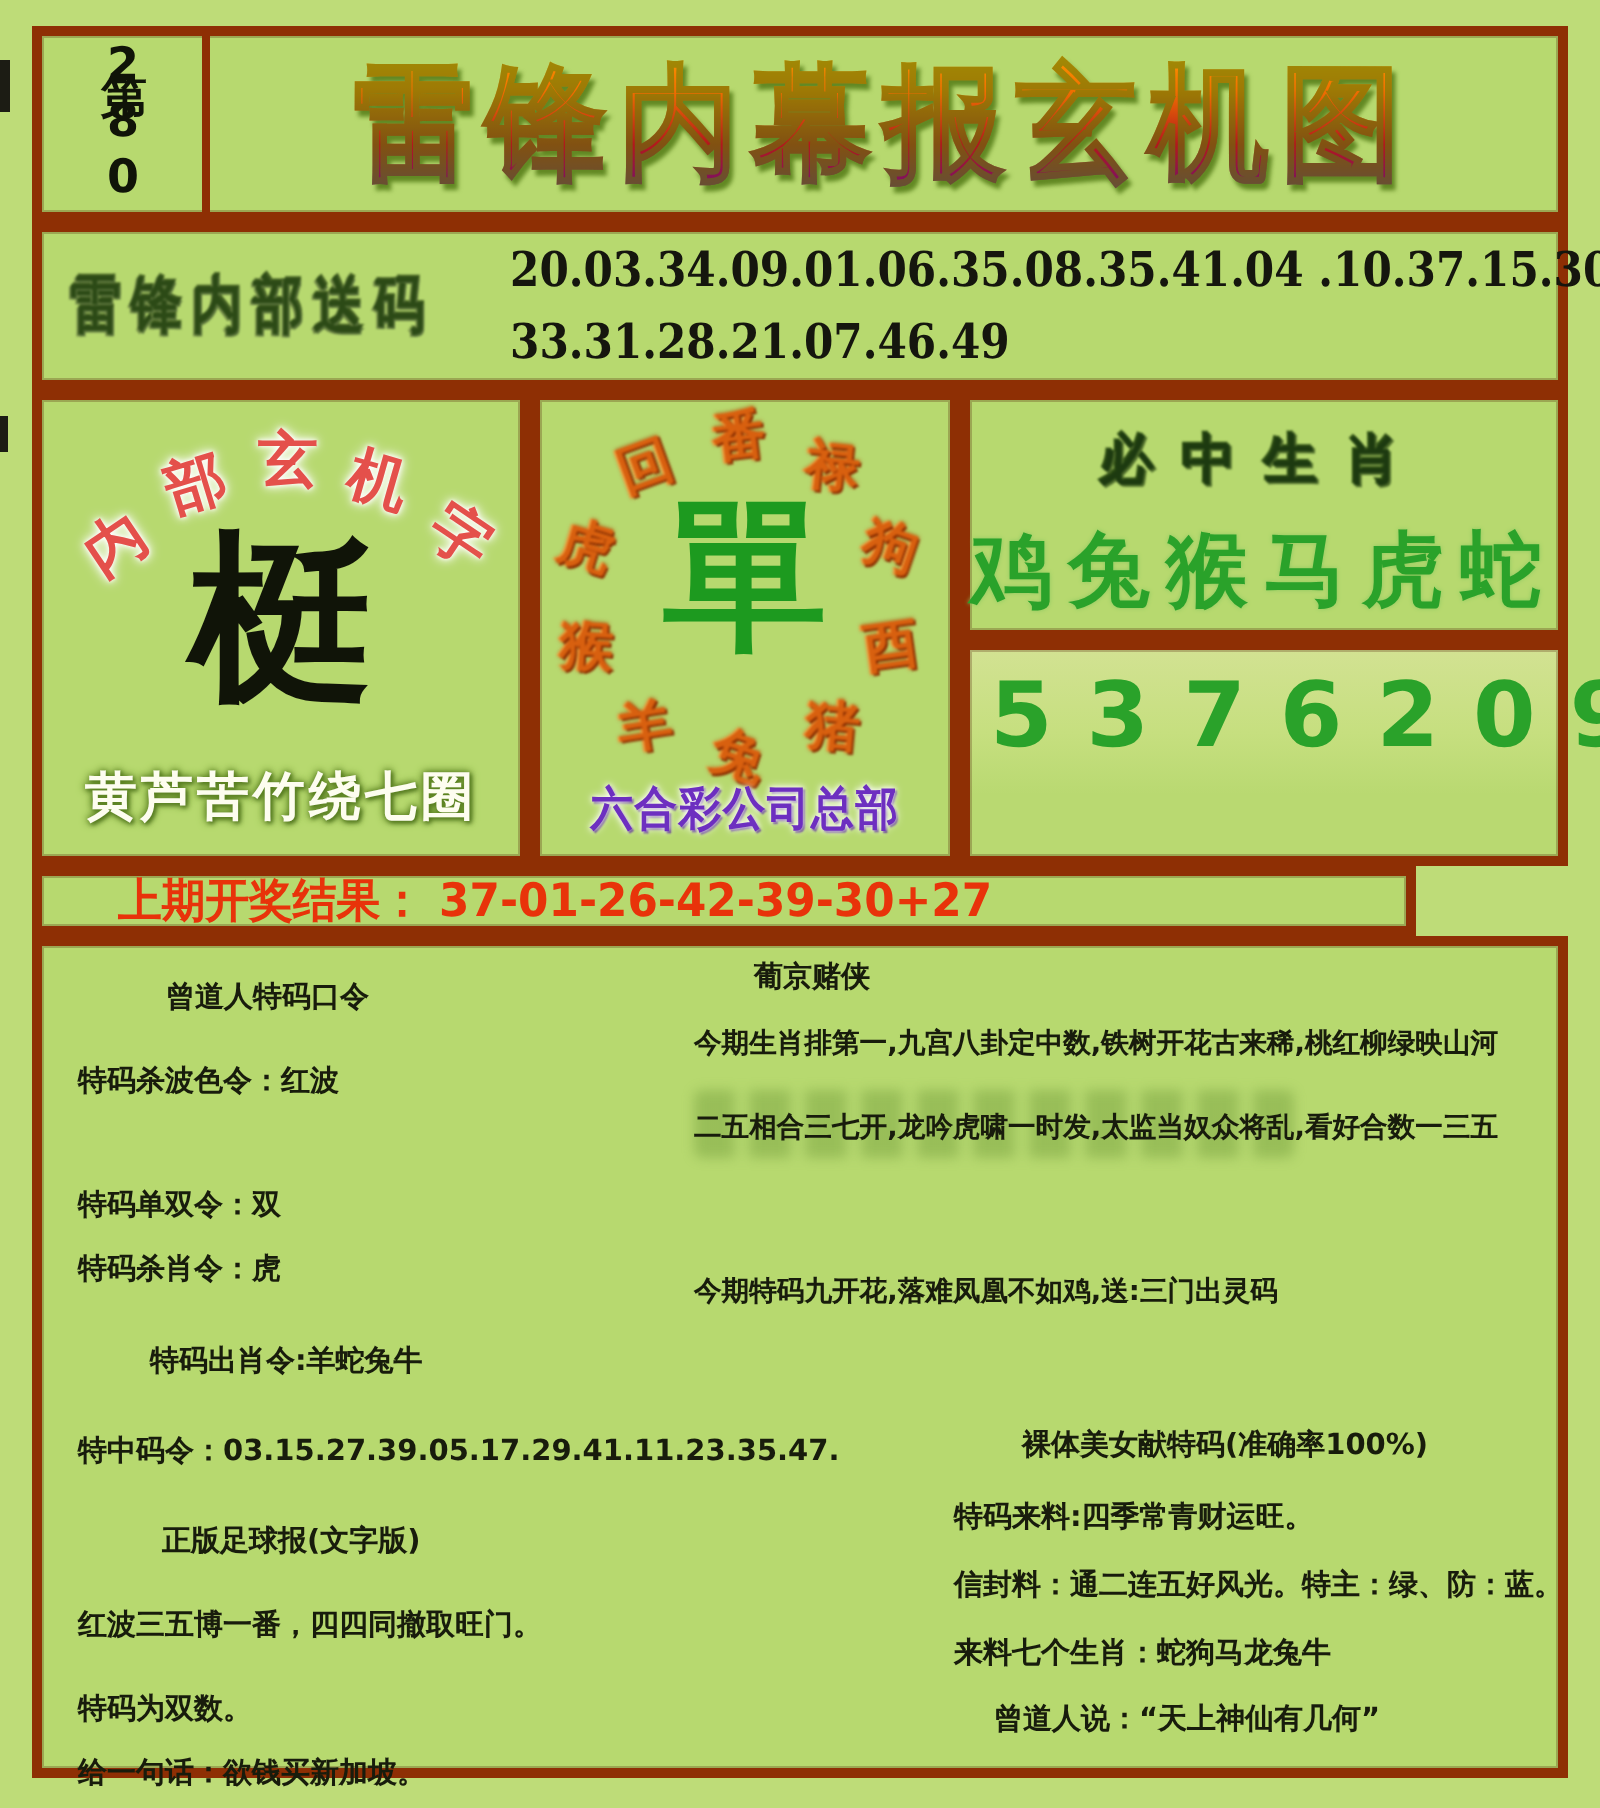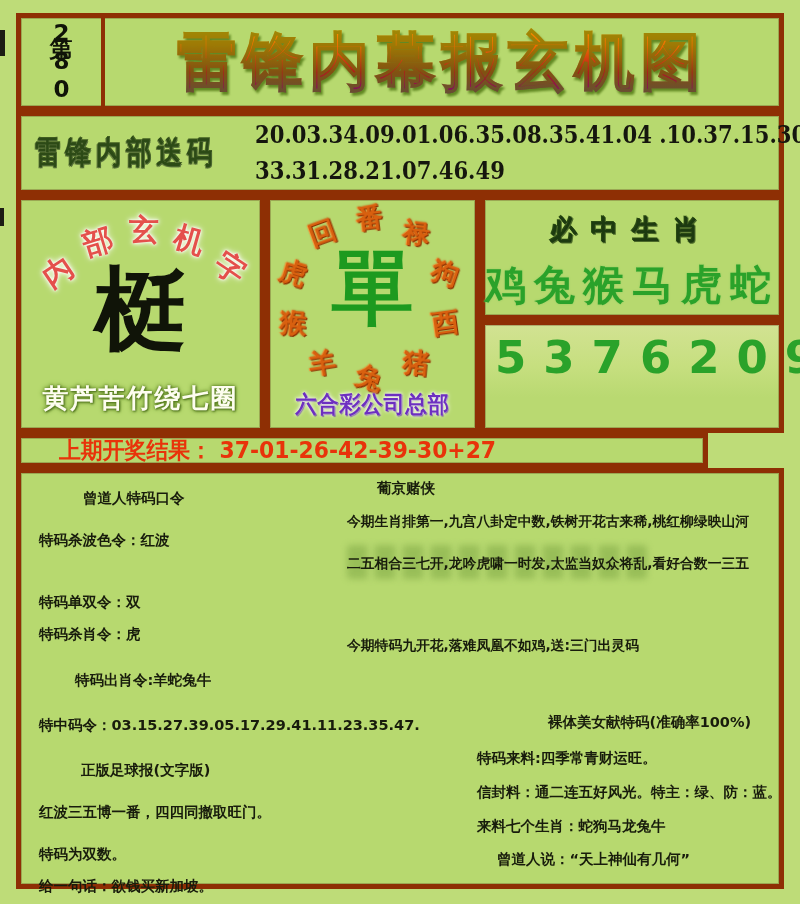--- a/index.html
+++ b/index.html
@@ -198,21 +198,21 @@
     <div class="bline" style="left:18px;top:243px;text-align:right;">特中码令：03.15.27.39.05.17.29.41.11.23.35.47.</div>
     <div class="bline" style="left:60px;top:288px;">正版足球报(文字版)</div>
     <div class="bline" style="left:18px;top:330px;">红波三五博一番，四四同撤取旺门。</div>
     <div class="bline" style="left:18px;top:372px;">特码为双数。</div>
     <div class="bline" style="left:18px;top:404px;">给一句话：欲钱买新加坡。</div>
 
     <div class="bline" style="left:356px;top:6px;">葡京赌侠</div>
     <div class="bline" style="left:326px;top:40px;font-size:13.8px;">今期生肖排第一,九宫八卦定中数,铁树开花古来稀,桃红柳绿映山河</div>
     <div class="bline" style="left:326px;top:82px;font-size:13.8px;">二五相合三七开,龙吟虎啸一时发,太监当奴众将乱,看好合数一三五</div>
     <div class="bline" style="left:326px;top:164px;font-size:13.8px;">今期特码九开花,落难凤凰不如鸡,送:三门出灵码</div>
-    <div class="bline" style="left:527px;top:240px;">裸体美女献特码(准确率100%)</div>
+    <div class="bline" style="left:490px;top:240px;">裸体美女献特码(准确率100%)</div>
     <div class="bline" style="left:456px;top:276px;">特码来料:四季常青财运旺。</div>
     <div class="bline" style="left:456px;top:310px;">信封料：通二连五好风光。特主：绿、防：蓝。</div>
     <div class="bline" style="left:456px;top:344px;">来料七个生肖：蛇狗马龙兔牛</div>
     <div class="bline" style="left:476px;top:377px;">曾道人说：“天上神仙有几何”</div>
   </div>
 </div>
 
 <div class="edge-mark" style="left:0;top:30px;width:5px;height:26px;"></div>
 <div class="edge-mark" style="left:0;top:208px;width:4px;height:18px;"></div>
 

